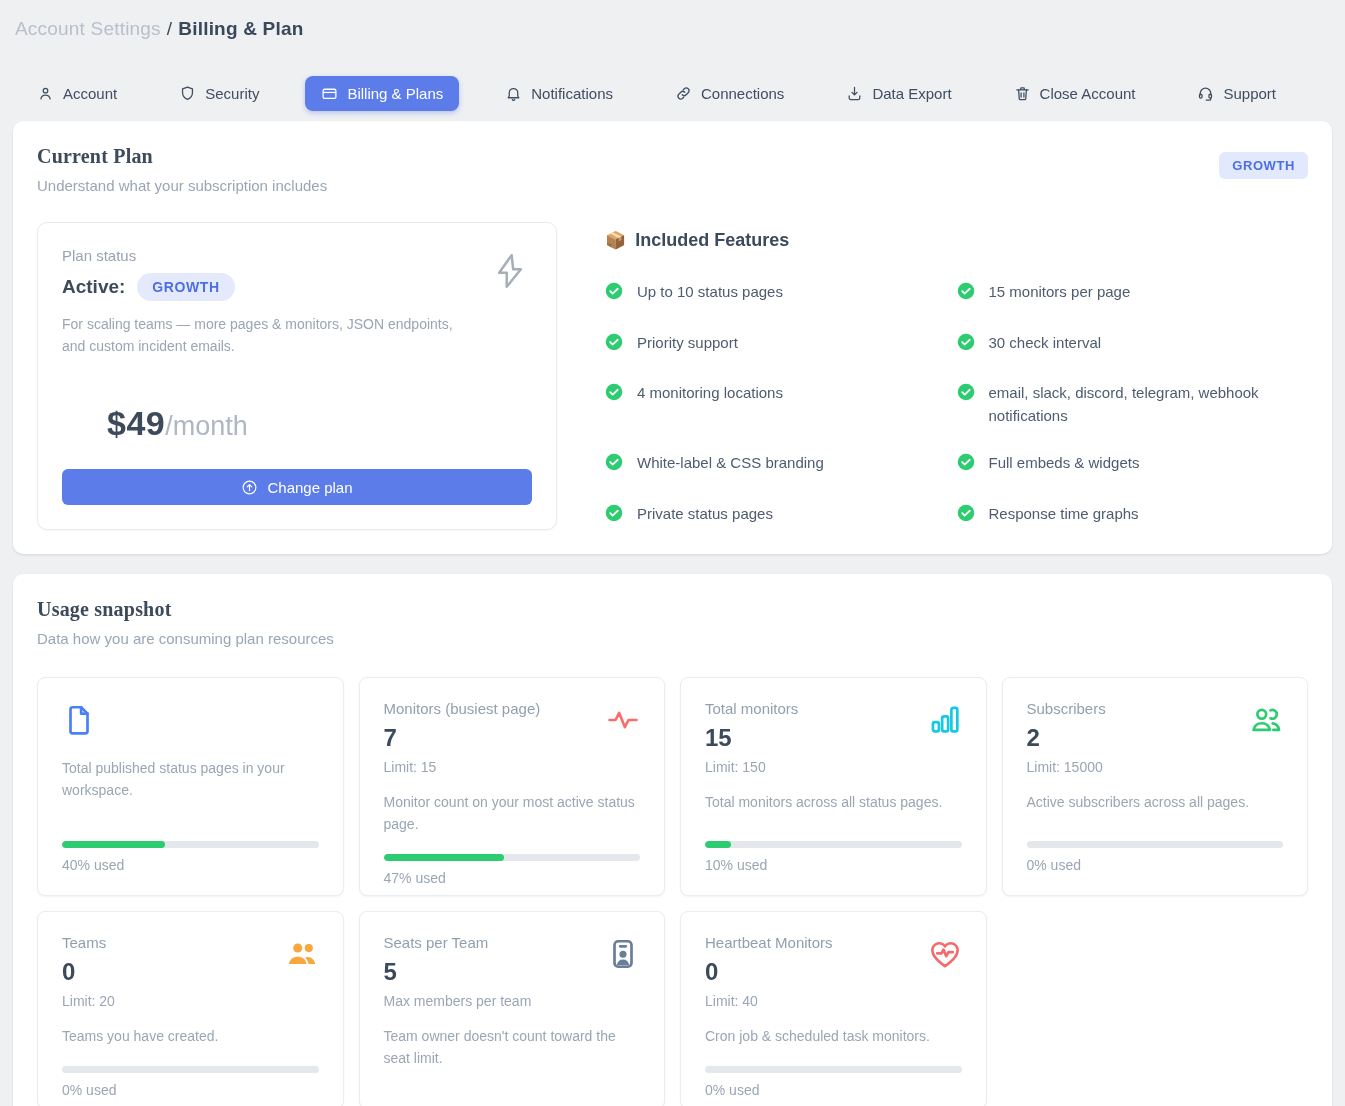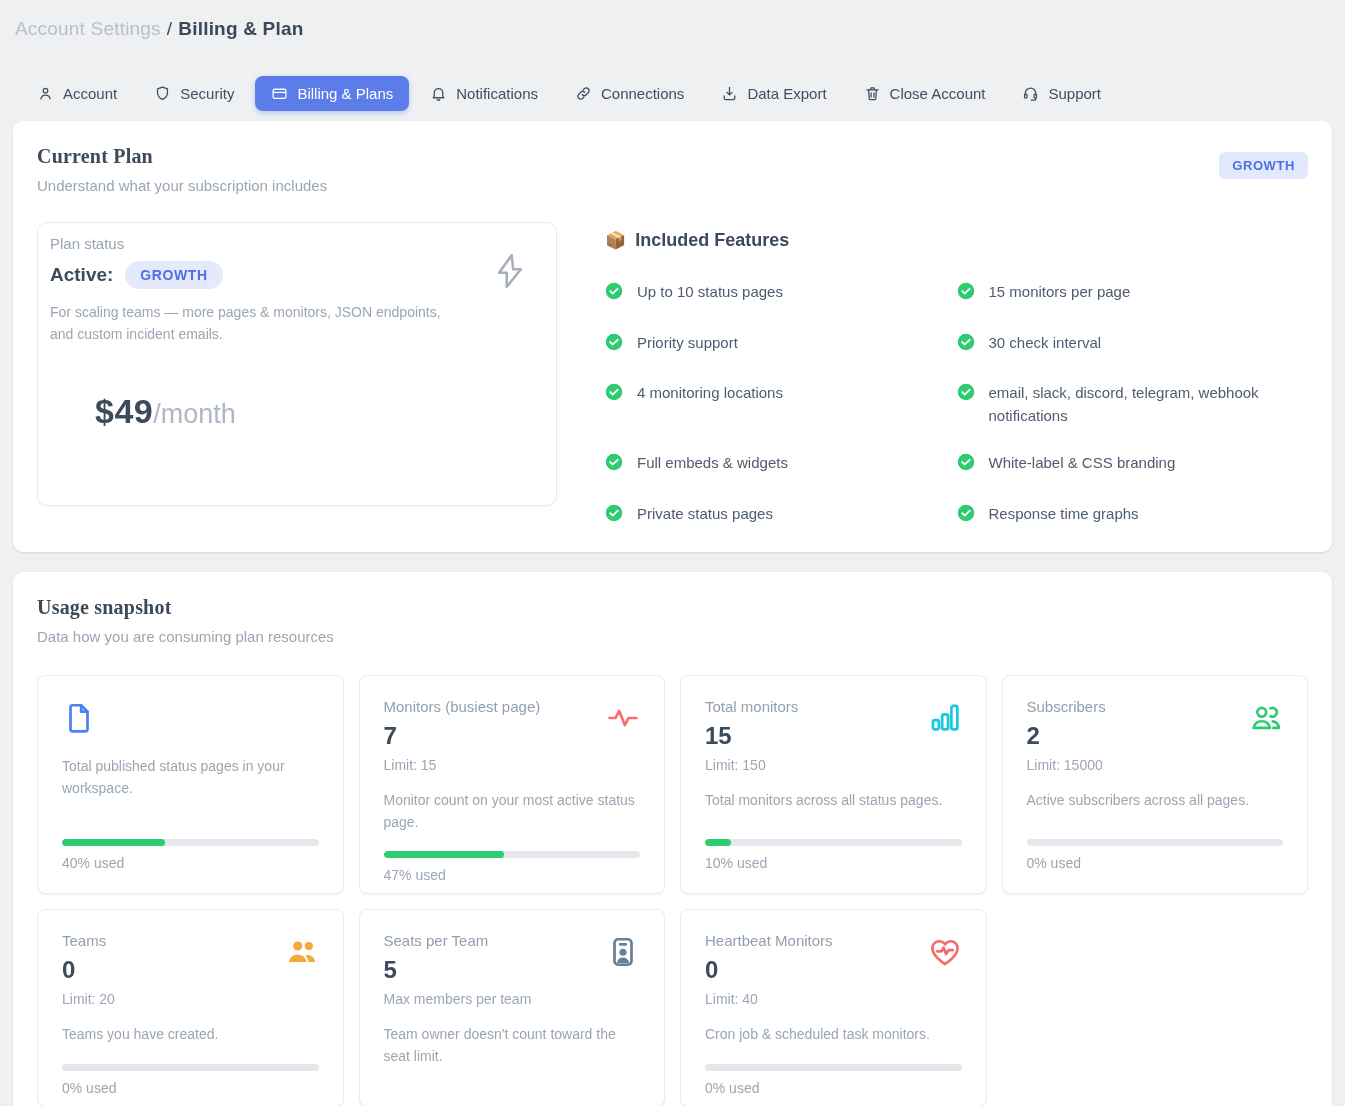--- a/index.html
+++ b/index.html
@@ -14,21 +14,21 @@
   }
   .page { padding: 12px 13px 16px 13px; }
 
   
   .breadcrumb { font-size: 19px; padding: 6px 0 0 2px; letter-spacing: .2px; }
   .breadcrumb .crumb-muted { color: #b8c0cb; font-weight: 400; }
   .breadcrumb .crumb-sep { color: #3e4c5e; margin: 0 6px; font-weight: 500; }
   .breadcrumb .crumb-current { color: #3a4859; font-weight: 600; }
 
   
-  .tabs { display: flex; align-items: center; gap: 5px; margin-top: 36px; padding-left: 8px; }
+  .tabs { display: flex; align-items: center; gap: 30px; margin-top: 36px; padding-left: 8px; }
   .tab {
     display: inline-flex; align-items: center; gap: 9px;
     border: none; background: transparent; cursor: pointer;
     font-family: inherit; font-size: 15px; color: #3f4e60;
     padding: 9px 16px; border-radius: 8px; white-space: nowrap;
   }
   .tab .tab-icon { display: inline-flex; width: 17px; height: 17px; }
   .tab .tab-icon svg { width: 17px; height: 17px; }
   .tab.active { background: #5b7ce9; color: #ffffff; box-shadow: 0 2px 5px rgba(76,111,229,.35); }
 
@@ -47,21 +47,21 @@
     display: inline-block; background: #e2e9fc; color: #4c6fe4;
     font-size: 13px; font-weight: 600; letter-spacing: .6px;
     padding: 6px 13px; border-radius: 6px; margin-top: 7px;
   }
 
   
   .plan-row { display: flex; gap: 48px; margin-top: 28px; align-items: flex-start; }
   .plan-box {
     width: 520px; min-height: 284px; flex: 0 0 auto;
     border: 1px solid #e7eaee; border-radius: 10px;
-    padding: 12px; position: relative;
+    padding: 24px; position: relative;
     box-shadow: 0 1px 2px rgba(16,24,40,.04);
   }
   .plan-status-label { font-size: 15px; color: #98a4b2; }
   .plan-active-row { display: flex; align-items: center; gap: 12px; margin-top: 9px; }
   .plan-active-word { font-size: 19px; font-weight: 600; color: #3c4a5b; }
   .plan-pill {
     background: #e4eafc; color: #4c6fe4; font-size: 14px; font-weight: 600;
     letter-spacing: .6px; padding: 6px 15px; border-radius: 15px; margin-top: 0;
   }
   .plan-desc { font-size: 14px; color: #9aa6b4; line-height: 1.55; margin-top: 13px; max-width: 410px; }
@@ -221,20 +221,29 @@
         <div class="plan-desc">For scaling teams — more pages &amp; monitors, JSON endpoints, and custom incident emails.</div>
         <div class="plan-price-row">
           <span class="plan-price">$49</span>
           <span class="plan-period">/month</span>
         </div>
         <span class="lightning">
           <svg width="40" height="44" viewBox="0 0 24 24" fill="none" stroke="currentColor" stroke-width="1.5" stroke-linejoin="round">
               <path d="M13 2.5L5.5 13h4.6L10 21.5 18.5 11h-4.6L13 2.5z"></path>
             </svg>
         </span>
+        <button class="change-btn">
+          <span style="display:inline-flex;">
+            <svg viewBox="0 0 24 24" fill="none" stroke="#ffffff" stroke-width="1.6" stroke-linecap="round" stroke-linejoin="round">
+                <circle cx="12" cy="12" r="9"></circle>
+                <path d="M12 16.5v-8.5M8.8 11.2L12 8l3.2 3.2"></path>
+              </svg>
+          </span>
+          <span>Change plan</span>
+        </button>
       </div>
 
       <div class="features">
         <div class="features-head">
           <span class="features-emoji">📦</span>
           <span>Included Features</span>
         </div>
         <div class="features-grid" id="features-grid">
           <div class="feature-item">
             <span class="check">
@@ -296,31 +305,31 @@
             <span class="feature-label">email, slack, discord, telegram, webhook notifications</span>
           </div>
 
           <div class="feature-item">
             <span class="check">
               <svg width="18" height="18" viewBox="0 0 24 24">
                   <circle cx="12" cy="12" r="11" fill="#2dcc70"></circle>
                   <path d="M7 12.3l3.2 3.2L17 9" fill="none" stroke="#ffffff" stroke-width="2.4" stroke-linecap="round" stroke-linejoin="round"></path>
                 </svg>
             </span>
+            <span class="feature-label">White-label &amp; CSS branding</span>
+          </div>
+
+          <div class="feature-item">
+            <span class="check">
+              <svg width="18" height="18" viewBox="0 0 24 24">
+                  <circle cx="12" cy="12" r="11" fill="#2dcc70"></circle>
+                  <path d="M7 12.3l3.2 3.2L17 9" fill="none" stroke="#ffffff" stroke-width="2.4" stroke-linecap="round" stroke-linejoin="round"></path>
+                </svg>
+            </span>
             <span class="feature-label">Full embeds &amp; widgets</span>
-          </div>
-
-          <div class="feature-item">
-            <span class="check">
-              <svg width="18" height="18" viewBox="0 0 24 24">
-                  <circle cx="12" cy="12" r="11" fill="#2dcc70"></circle>
-                  <path d="M7 12.3l3.2 3.2L17 9" fill="none" stroke="#ffffff" stroke-width="2.4" stroke-linecap="round" stroke-linejoin="round"></path>
-                </svg>
-            </span>
-            <span class="feature-label">White-label &amp; CSS branding</span>
           </div>
 
           <div class="feature-item">
             <span class="check">
               <svg width="18" height="18" viewBox="0 0 24 24">
                   <circle cx="12" cy="12" r="11" fill="#2dcc70"></circle>
                   <path d="M7 12.3l3.2 3.2L17 9" fill="none" stroke="#ffffff" stroke-width="2.4" stroke-linecap="round" stroke-linejoin="round"></path>
                 </svg>
             </span>
             <span class="feature-label">Private status pages</span>

